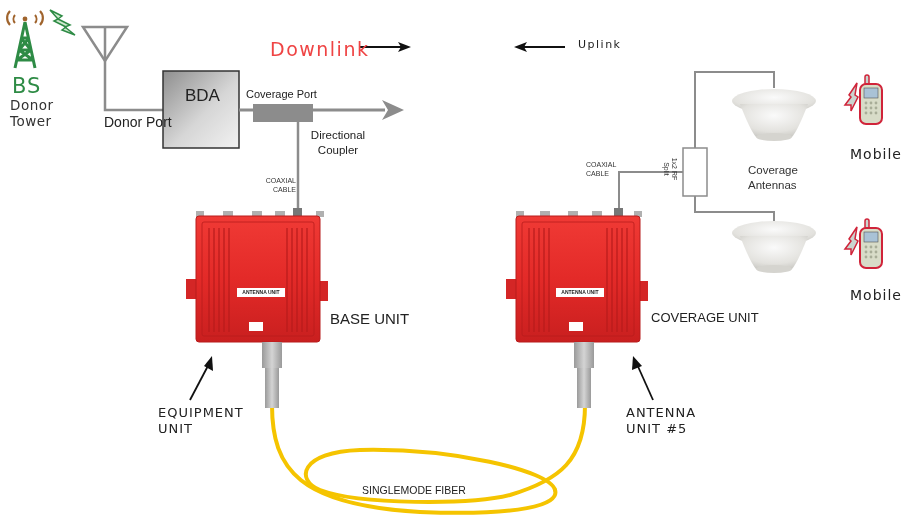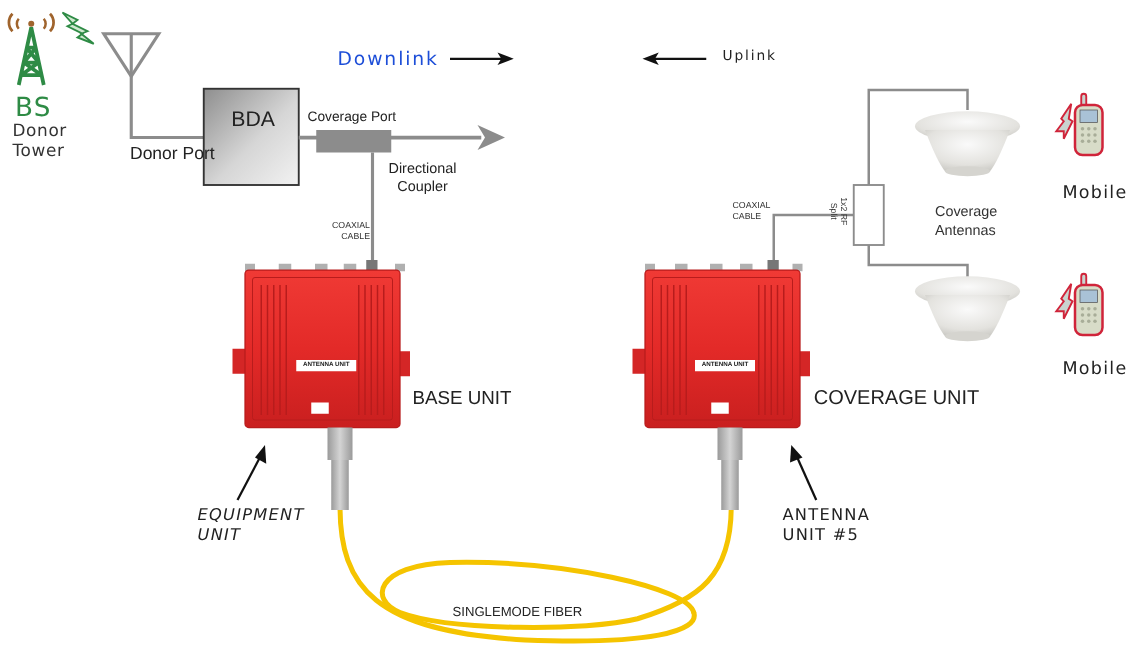--- a/index.html
+++ b/index.html
@@ -9,27 +9,27 @@
     .sans { font-family: "Liberation Sans", sans-serif; }
     .wide { font-family: "DejaVu Sans", sans-serif; letter-spacing: 1px; }
     .t-bs { left: 12px; top: 74px; font-size: 21px; color: #2e8b45; letter-spacing: 1px; }
     .t-donor { left: 10px; top: 97px; font-size: 13.5px; line-height: 16px; color: #333; letter-spacing: .5px; }
     .t-donorport { left: 104px; top: 114px; font-size: 14px; }
     .t-bda { left: 185px; top: 86px; font-size: 17px; color: #222; }
     .t-covport { left: 246px; top: 88px; font-size: 11px; }
     .t-coupler { left: 303px; top: 128px; font-size: 11.5px; line-height: 15px; }
     .t-coax1 { left: 262px; top: 176px; font-size: 7px; line-height: 9px; text-align: right; color: #333; }
     .t-coax2 { left: 586px; top: 160px; font-size: 7px; line-height: 9px; color: #333; }
-    .t-down { left: 270px; top: 38px; font-size: 15px; letter-spacing: 1.5px; color: #1d4ed8; }
+    .t-down { left: 270px; top: 38px; font-size: 19px; letter-spacing: 1.5px; color: #ef4444; }
     .t-up { left: 578px; top: 38px; font-size: 11px; letter-spacing: 1.5px; color: #222; }
     .t-covant { left: 748px; top: 163px; font-size: 11.5px; line-height: 15px; text-align: left; color: #333; }
     .t-mob1 { left: 850px; top: 146px; font-size: 14px; letter-spacing: 1px; color: #222; }
     .t-mob2 { left: 850px; top: 287px; font-size: 14px; letter-spacing: 1px; color: #222; }
     .t-base { left: 330px; top: 310px; font-size: 15px; color: #222; }
-    .t-cov { left: 651px; top: 310px; font-size: 16px; color: #222; }
+    .t-cov { left: 651px; top: 310px; font-size: 13px; color: #222; }
     .t-equip { left: 158px; top: 405px; font-size: 13px; line-height: 16px; letter-spacing: 1px; color: #222; }
     .t-ant2 { left: 626px; top: 405px; font-size: 13px; line-height: 16px; letter-spacing: 1px; color: #222; }
     .t-fiber { left: 362px; top: 484px; font-size: 10.5px; color: #222; }
     .t-split { left: 678px; top: 155px; font-size: 7px; line-height: 8px; color: #333; transform: rotate(90deg); transform-origin: left top; text-align: center; width: 28px; }
     .unit-tag { position: absolute; background: #fff; font-size: 5px; font-family: "Liberation Sans", sans-serif; color: #222; text-align: center; line-height: 9px; font-weight: bold; }
     .tag1 { left: 237px; top: 288px; width: 48px; height: 9px; }
     .tag2 { left: 556px; top: 288px; width: 48px; height: 9px; }
   </style>
 </head>
 <body>
@@ -224,15 +224,15 @@
 <div class="lbl t-down">Downlink</div>
 <div class="lbl t-up">Uplink</div>
 <div class="lbl sans t-split" style="white-space:normal;">1x2 RF Split</div>
 <div class="lbl sans t-covant" style="width:58px; white-space:normal;"><span>Coverage Antennas</span></div>
 <div class="lbl t-mob1">Mobile</div>
 <div class="lbl t-mob2">Mobile</div>
 <div class="unit-tag tag1">ANTENNA UNIT</div>
 <div class="unit-tag tag2">ANTENNA UNIT</div>
 <div class="lbl sans t-base">BASE UNIT</div>
 <div class="lbl sans t-cov">COVERAGE UNIT</div>
-<div class="lbl t-equip" style="width:95px; white-space:normal;font-style:italic;"><span>EQUIPMENT UNIT</span></div>
+<div class="lbl t-equip" style="width:95px; white-space:normal;"><span>EQUIPMENT UNIT</span></div>
 <div class="lbl t-ant2" style="width:80px; white-space:normal;"><span>ANTENNA UNIT #5</span></div>
 <div class="lbl sans t-fiber">SINGLEMODE FIBER</div>
 
 </body></html>

